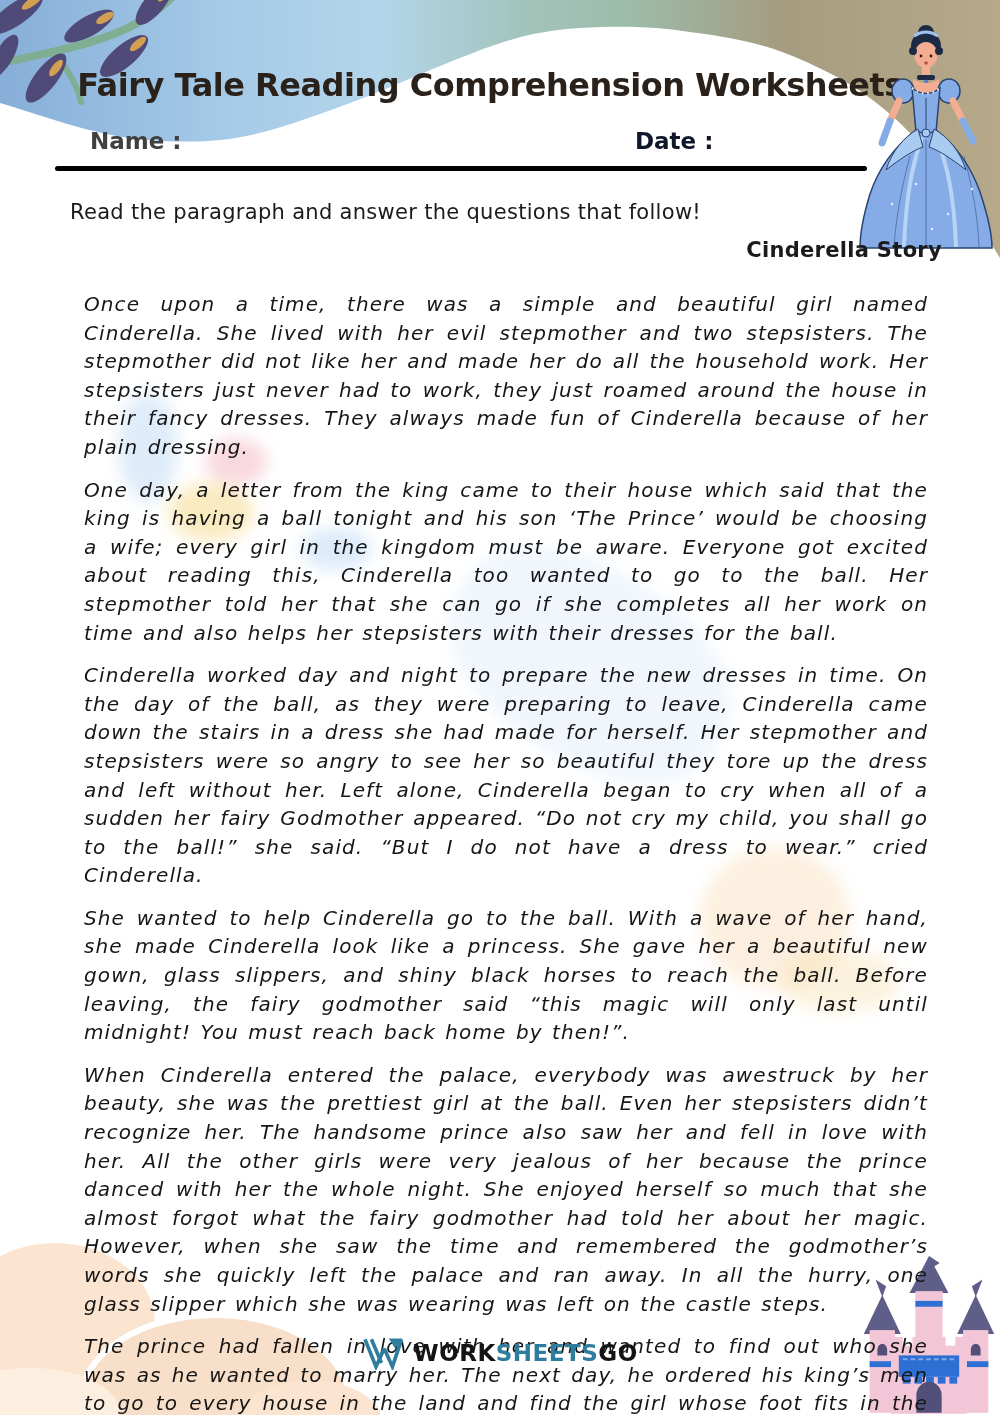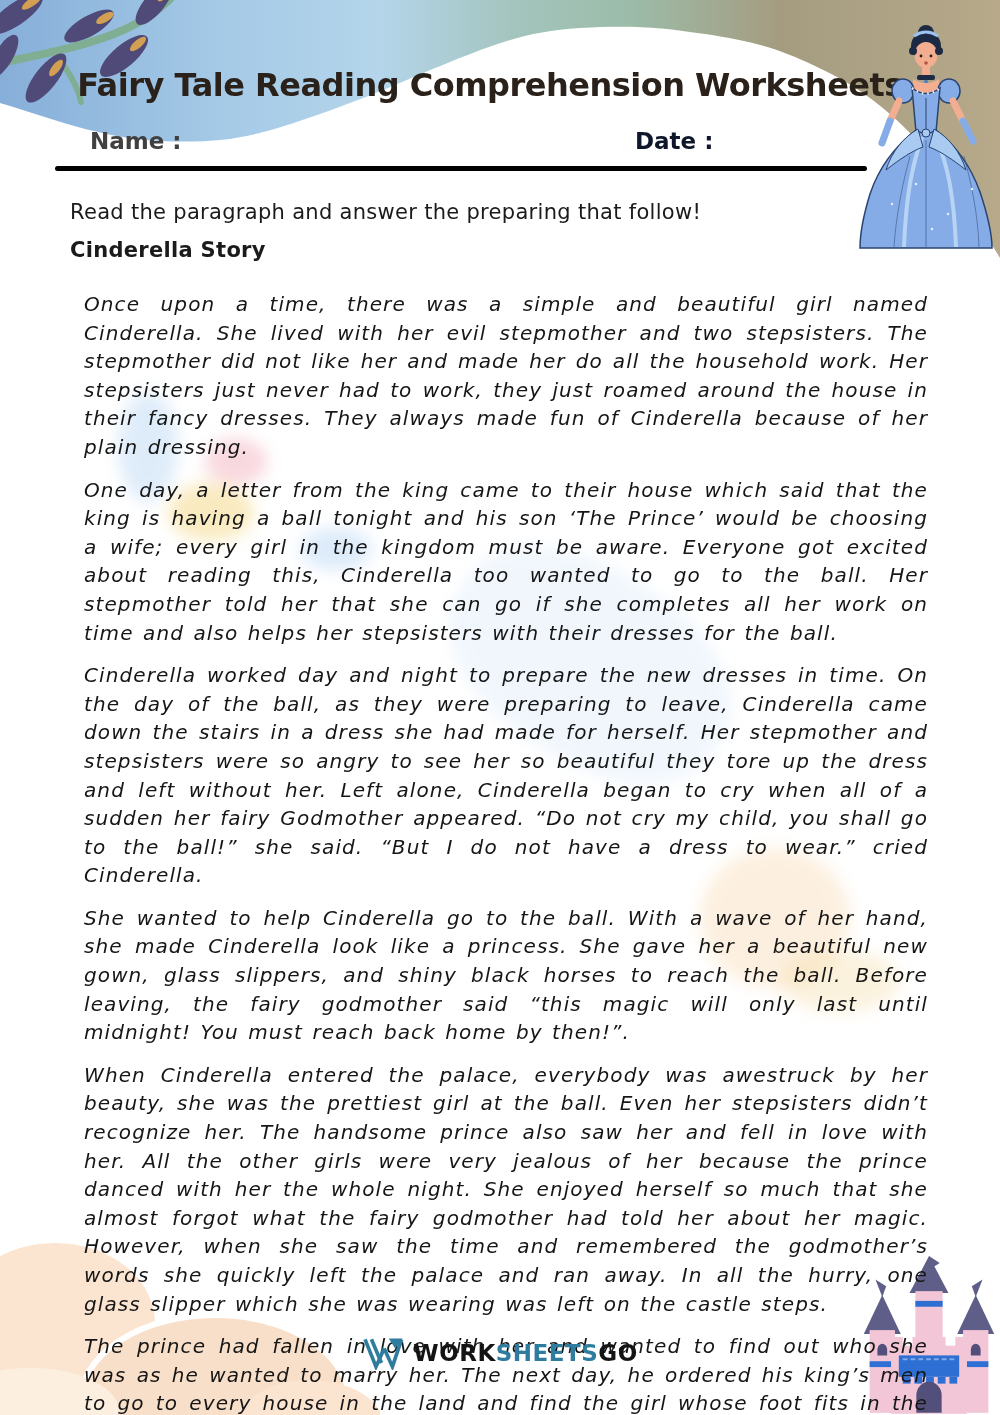--- a/index.html
+++ b/index.html
@@ -19,21 +19,21 @@
   }
   .name-label{position:absolute;top:128px;left:90px;z-index:3;font-size:23px;font-weight:bold;color:#404040;}
   .date-label{position:absolute;top:128px;left:635px;z-index:3;font-size:23px;font-weight:bold;color:#0f172a;}
   .header-divider{
     position:absolute;top:166px;left:55px;width:812px;height:5px;z-index:3;
     background:#000;border-radius:3px;
   }
   .cinderella{position:absolute;top:24px;left:852px;z-index:4;}
   
   .instruction{position:absolute;top:200px;left:70px;width:872px;z-index:5;font-size:21px;letter-spacing:0.3px;}
-  .story-title{position:absolute;top:238px;left:70px;width:872px;z-index:5;font-size:21px;font-weight:bold;text-align:left;letter-spacing:0.3px;}
+  .story-title{position:absolute;top:238px;left:70px;width:872px;z-index:5;font-size:21px;font-weight:bold;text-align:right;letter-spacing:0.3px;}
   .story{
     position:absolute;top:276px;left:70px;width:872px;z-index:5;
     font-size:20px;line-height:28.6px;letter-spacing:1.1px;word-spacing:2px;
     text-align:justify;color:#161616;
   }
   .story p{margin:14px;font-style:italic;}
   
   .wm{position:absolute;border-radius:50%;filter:blur(8px);z-index:2;}
   .wm-b1{top:392px;left:118px;width:60px;height:110px;background:#aacdf0;opacity:.38;}
   .wm-r1{top:438px;left:205px;width:62px;height:48px;background:#f2b3c0;opacity:.5;}
@@ -148,21 +148,21 @@
 
   <g fill="#EAF2FC">
       <circle cx="40" cy="180" r="1.2"></circle>
       <circle cx="64" cy="160" r="1.2"></circle>
       <circle cx="96" cy="190" r="1.2"></circle>
       <circle cx="120" cy="165" r="1.2"></circle>
       <circle cx="80" cy="205" r="1.2"></circle>
     </g>
 </svg>
 
-<div class="instruction">Read the paragraph and answer the preparing that follow!</div>
+<div class="instruction">Read the paragraph and answer the questions that follow!</div>
 <div class="story-title">Cinderella Story</div>
 
 <div class="wm wm-b1"></div>
 <div class="wm wm-r1"></div>
 <div class="wm wm-y1"></div>
 <div class="wm wm-b2"></div>
 <div class="wm wm-b3"></div>
 <div class="wm wm-o1"></div>
 <div class="wm wm-y2"></div>
 

